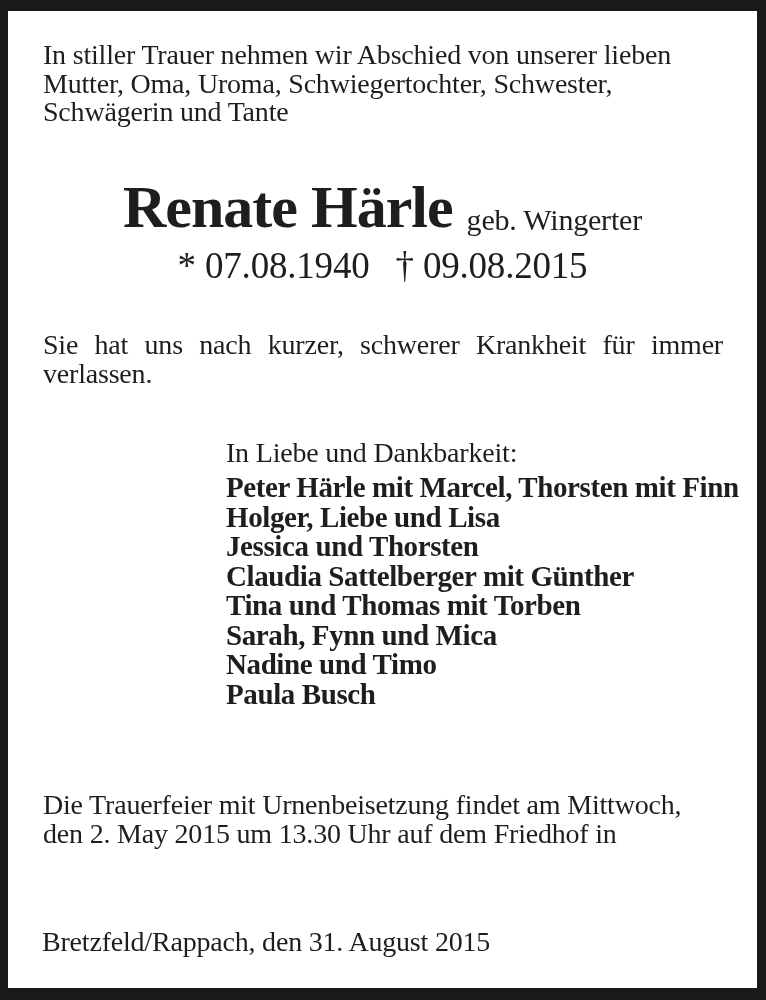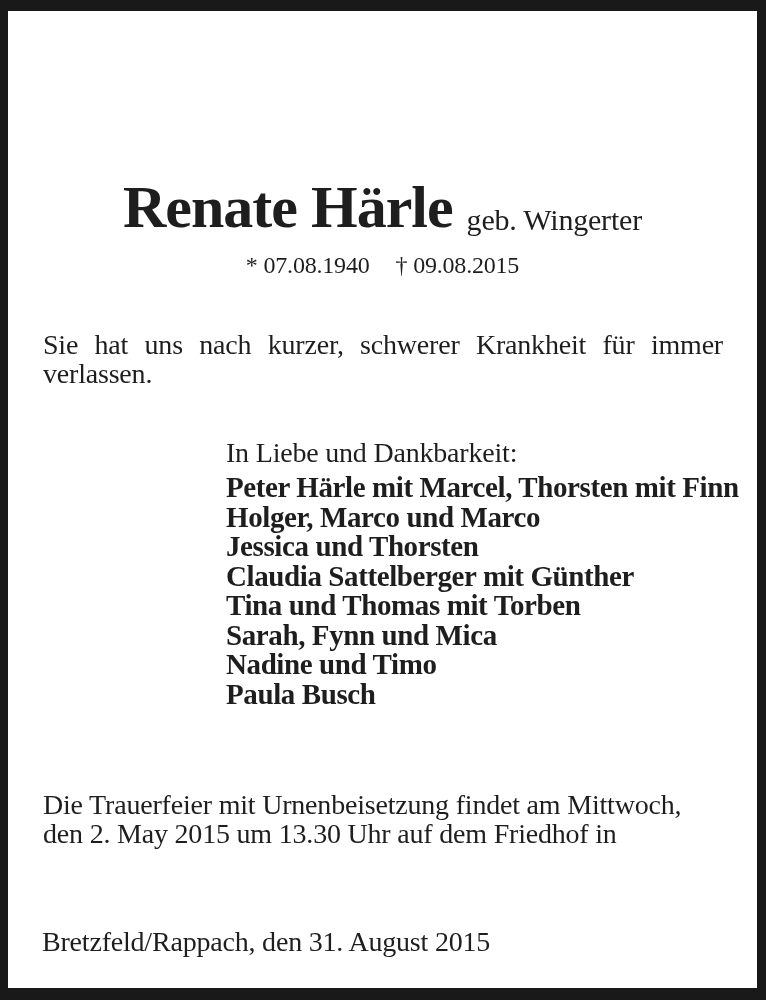--- a/index.html
+++ b/index.html
@@ -34,21 +34,21 @@
   .deceased-name {
     font-size: 60px; font-weight: bold; letter-spacing: -1px;
     line-height: 60px;
   }
   .maiden-name {
     font-size: 30px; margin-left: 14px; letter-spacing: -0.2px;
   }
   .dates-row {
     left: 0; right: 0; top: 240px;
     display: flex; justify-content: center;
-    font-size: 24px; line-height: 29px;
+    font-size: 37px; line-height: 29px;
     letter-spacing: -0.2px;
   }
   .dates-row .date-part { white-space: nowrap; }
   .dates-row .death { margin-left: 26px; }
   .message {
     left: 35px; top: 320px; width: 680px;
     font-size: 28px; line-height: 28.5px;
     letter-spacing: -0.2px;
   }
   .message .justified { text-align: justify; text-align-last: justify; }
@@ -75,41 +75,46 @@
     font-size: 28px; line-height: 28px;
     letter-spacing: -0.2px;
     white-space: nowrap;
   }
 </style>
 </head>
 <body>
 
 <div class="page">
 
+  <div class="abs intro">
+    <div>In stiller Trauer nehmen wir Abschied von unserer lieben</div>
+    <div>Mutter, Oma, Uroma, Schwiegertochter, Schwester,</div>
+    <div>Schwägerin und Tante</div>
+  </div>
 
   <div class="abs name-row">
     <span class="deceased-name">Renate Härle</span>
     <span class="maiden-name">geb. Wingerter</span>
   </div>
 
   <div class="abs dates-row">
     <span class="date-part birth"><span>*</span>&nbsp;<span>07.08.1940</span></span>
     <span class="date-part death"><span>†</span>&nbsp;<span>09.08.2015</span></span>
   </div>
 
   <div class="abs message">
     <div class="justified">Sie hat uns nach kurzer, schwerer Krankheit für immer</div>
     <div>verlassen.</div>
   </div>
 
   <div class="abs closing">In Liebe und Dankbarkeit:</div>
 
   <div class="abs mourners">
     <div>Peter Härle mit Marcel, Thorsten mit Finn</div>
-    <div>Holger, Marco und Marco</div>
+    <div>Holger, Liebe und Lisa</div>
     <div>Jessica und Thorsten</div>
     <div>Claudia Sattelberger mit Günther</div>
     <div>Tina und Thomas mit Torben</div>
     <div>Sarah, Fynn und Mica</div>
     <div>Nadine und Timo</div>
     <div>Paula Busch</div>
   </div>
 
   <div class="abs funeral">
     <div>Die Trauerfeier mit Urnenbeisetzung findet am Mittwoch,</div>

